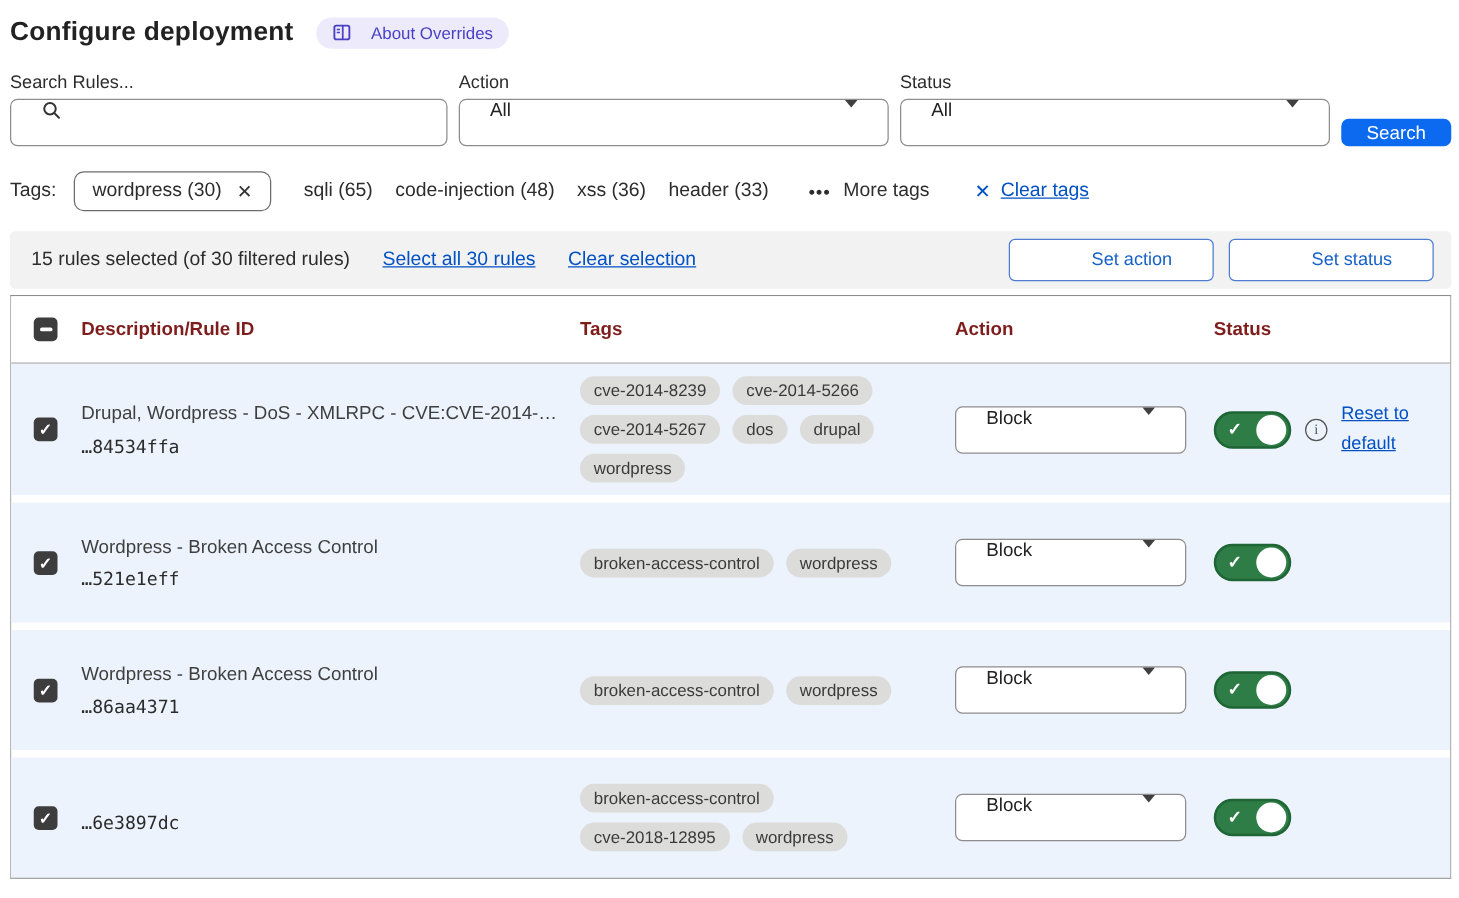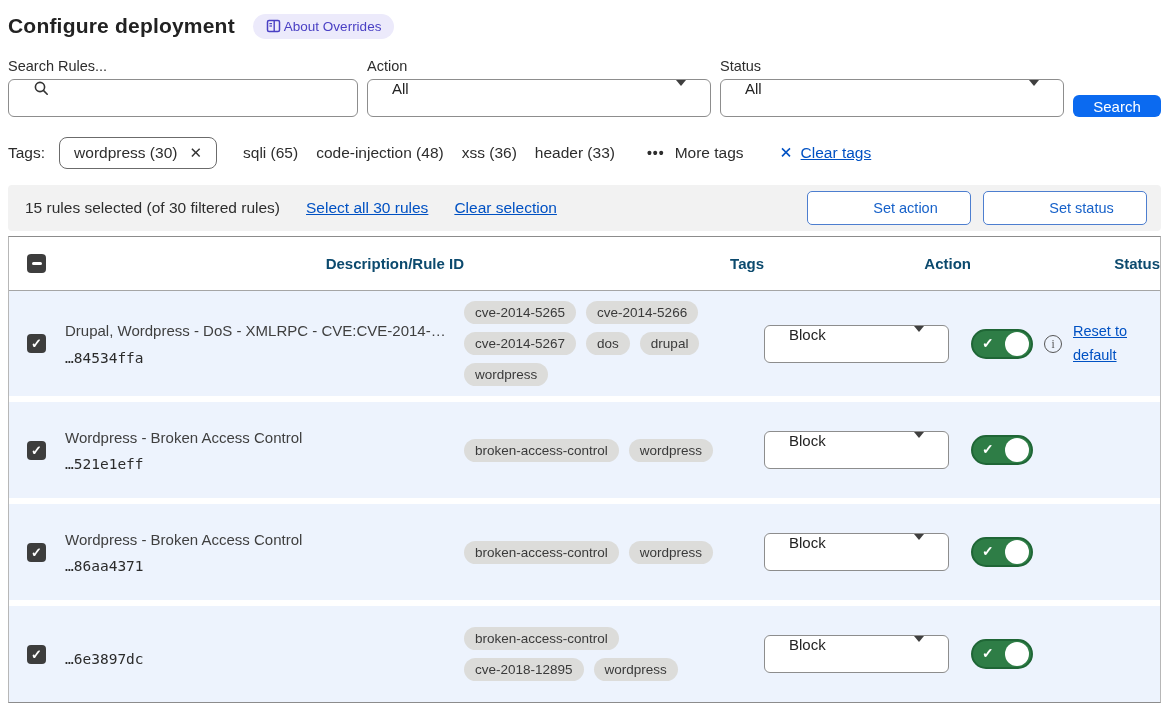--- a/index.html
+++ b/index.html
@@ -3,21 +3,21 @@
 <meta charset="utf-8">
 <style>
   * { margin:0; padding:0; box-sizing:border-box; }
   html,body { width:1167px; height:718px; overflow:hidden; background:#fff;
     font-family:"Liberation Sans", sans-serif; color:#2f2f2f; }
   .page { padding:10px 6px 0 8px; }
 
   
   .hdr { display:flex; align-items:center; gap:18px; height:32px; }
   .hdr-title { font-size:21px; font-weight:700; color:#222; letter-spacing:.2px; }
-  .about-badge { display:inline-flex; align-items:center; gap:3px; background:#eceafb;
+  .about-badge { display:inline-flex; align-items:center; gap:16px; background:#eceafb;
     color:#4a40c4; font-size:13.5px; padding:5px 13px; border-radius:14px; cursor:pointer; }
 
   
   .filters { display:grid; grid-template-columns:350px 344px 344px 88px; column-gap:9px;
     margin-top:16px; align-items:end; }
   .f-label { font-size:14.5px; color:#2d2d2d; margin-bottom:5px; }
   .input-box { height:38px; border:1px solid #8d8d8d; border-radius:6px; background:#fff;
     display:flex; align-items:flex-start; padding:0 24px; }
   .search-box { gap:8px; }
   .search-box input { border:none; outline:none; flex:1; font-size:15px;
@@ -49,21 +49,21 @@
   .selbar-btns { margin-left:auto; display:flex; gap:12px; }
   .outline-btn { width:164px; height:34px; background:#fff; border:1px solid #4d7ecf;
     color:#1661c9; border-radius:5px; font-size:14.5px; font-family:"Liberation Sans", sans-serif;
     cursor:pointer;padding-left:33px; }
 
   
   .table-wrap { margin-top:5px; border:1px solid #b7b7b7; border-top-color:#8c8c8c;
     border-bottom-color:#8c8c8c; }
   .trow { display:grid; grid-template-columns:56px 399px 300px 207px 1fr; align-items:center; }
   .thead { height:54px; background:#fff; border-bottom:1px solid #a5a5a5; }
-  .thead .th { font-size:15px; font-weight:700; color:#0c4a6e;text-align:right; }
+  .thead .th { font-size:15px; font-weight:700; color:#7f1d1d; }
   .cell-check { padding-left:18px; }
   .cbx { width:19px; height:19px; background:#3d3d3d; border-radius:4px; display:flex;
     align-items:center; justify-content:center; cursor:pointer; }
   .cbx .tick { color:#fff; font-size:13px; font-weight:700; line-height:1; }
   .cbx .dash { width:10px; height:3px; border-radius:2px; background:#fff; }
 
   .rule-row { background:#edf3fd; min-height:96px; padding:10px 0; margin-bottom:6px; }
   .rule-row:last-child { margin-bottom:0; }
   .desc-cell { padding-right:16px; }
   .desc-title { font-size:15px; color:#3f3f3f; line-height:1.3; }
@@ -179,21 +179,21 @@
     <div class="cell-check">
       <span class="cbx">
               <span class="tick">✓</span>
             </span>
     </div>
     <div class="desc-cell">
       <div class="desc-title">Drupal, Wordpress - DoS - XMLRPC - CVE:CVE-2014-…</div>
       <div class="rule-id">…84534ffa</div>
     </div>
     <div class="tags-cell">
-            <span class="tag-pill">cve-2014-5265</span>
+            <span class="tag-pill">cve-2014-8239</span>
             <span class="tag-pill">cve-2014-5266</span>
             <span class="tag-pill">cve-2014-5267</span>
             <span class="tag-pill">dos</span>
             <span class="tag-pill">drupal</span>
             <span class="tag-pill">wordpress</span>
           </div>
     <div class="action-cell">
       <div class="input-box select-box">
         <span>Block</span>
         <span class="caret"></span>

